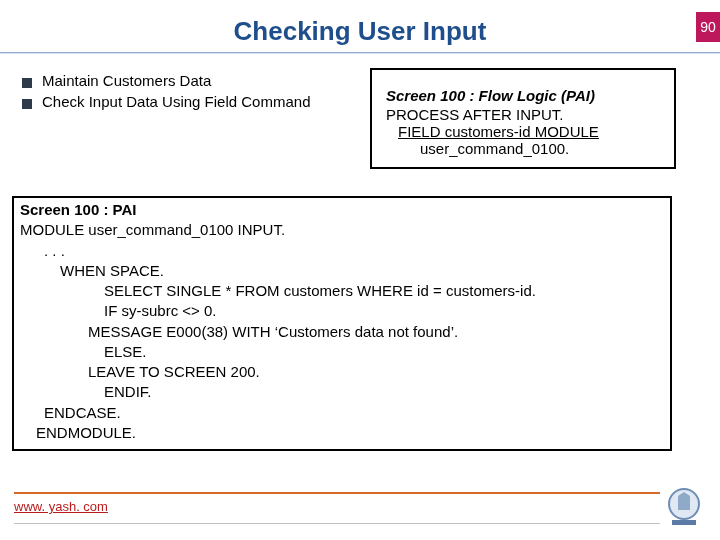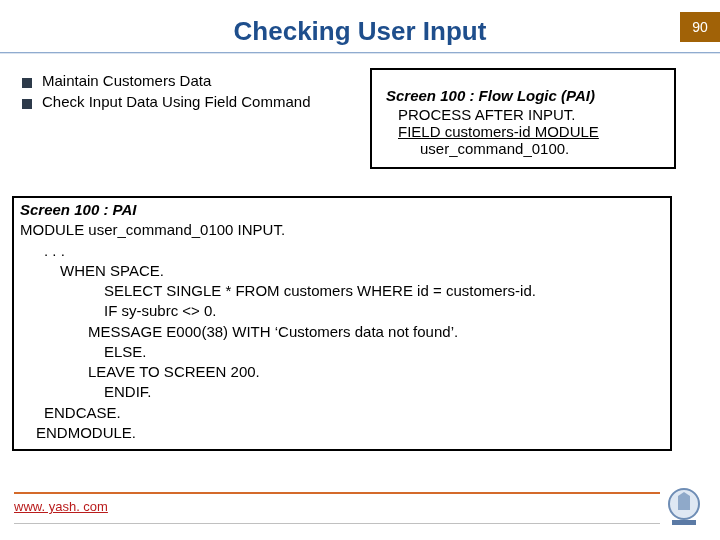--- a/index.html
+++ b/index.html
@@ -14,22 +14,22 @@
     position:absolute;
     top:16px; left:0; right:0;
     text-align:center;
     font-size:26px;
     font-weight:bold;
     color:#1e4e8c;
   }
   .page-badge {
     position:absolute;
     top:12px; right:0;
-    width:40px; height:30px;
-    background:#a16207;
+    width:24px; height:30px;
+    background:#be185d;
     color:#fff;
     font-size:14px;
     display:flex;
     align-items:center;
     justify-content:center;
   }
   .title-rule {
     position:absolute;
     top:52px; left:0; right:0;
     height:2px;
@@ -59,34 +59,34 @@
     width:306px;
     border:2px solid #000;
     padding:17px 6px 10px 14px;
     font-size:15px;
   }
   .flow-box .ftitle {
     font-weight:bold;
     font-style:italic;
     margin-bottom:2px;
   }
-  .flow-box .fl { margin-left:12px; }
+  .flow-box .fl { margin-left:0; }
   .flow-box .fl2 { margin-left:12px;text-decoration:underline; }
   .flow-box .fl3 { margin-left:34px; }
 
   .pai-box {
     position:absolute;
     top:196px; left:12px;
     width:660px;
     border:2px solid #000;
     padding:2px 6px 6px 6px;
     font-size:15px;
     line-height:1.35;
   }
-  .pai-box .ptitle { font-weight:bold; font-style:italic; }
+  .pai-box .ptitle { font-weight:bold; }
   .pai-box .p0 { margin-left:0; }
   .pai-box .p1 { margin-left:24px; }
   .pai-box .p2 { margin-left:40px; }
   .pai-box .p3 { margin-left:84px; }
   .pai-box .p4 { margin-left:68px; }
   .pai-box .p15 { margin-left:16px; }
 
   .bottom-rule1 {
     position:absolute;
     left:14px; right:60px;

